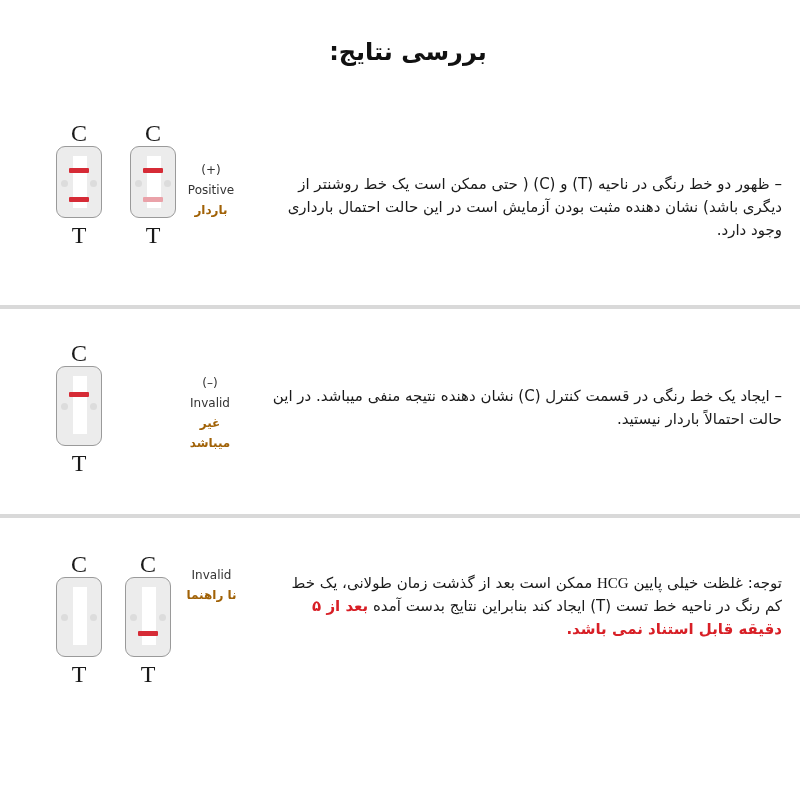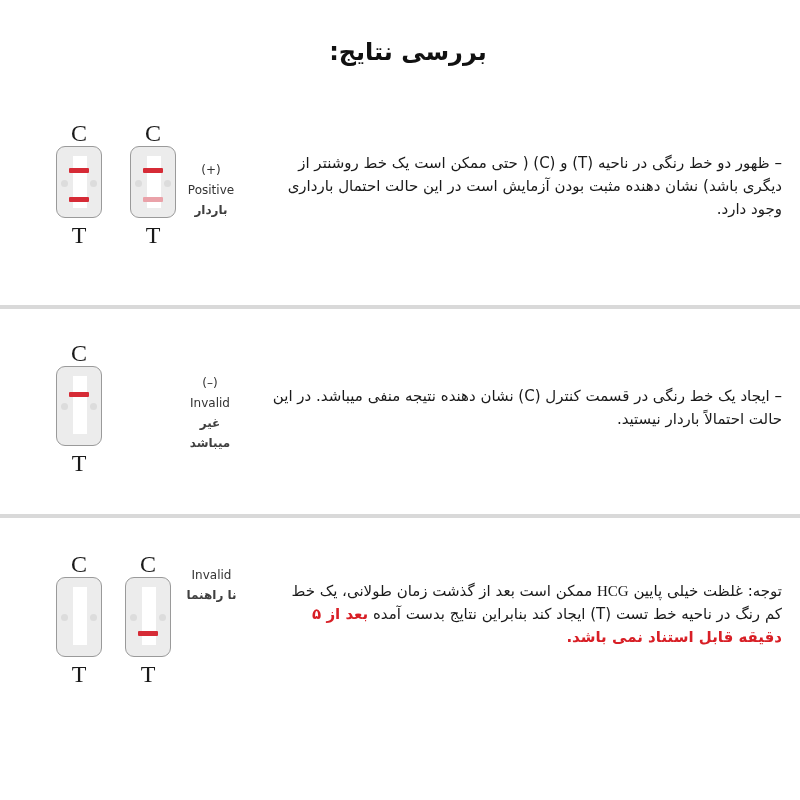--- a/index.html
+++ b/index.html
@@ -39,21 +39,21 @@
   }
   .dot.l { left: 4px; } .dot.r { right: 4px; }
   .band {
     position: absolute; left: 12px; width: 20px; height: 5px;
     border-radius: 1px;
   }
   .label-block {
     position: absolute; text-align: center; font-size: 12px; color: #333;
     line-height: 20px;
   }
-  .label-block .fa { direction: rtl; font-weight: bold; color: #404040; }
+  .label-block .fa { direction: rtl; font-weight: bold; color: #a16207; }
   .desc {
     position: absolute; right: 18px; width: 510px;
     direction: rtl; text-align: right;
     font-size: 15px; line-height: 23px; color: #1a1a1a;
   }
   .desc .warn { color: #d81f26; font-weight: bold; }
   .desc p { margin: 0; }
   .hcg { font-family: "Liberation Serif", "DejaVu Serif", serif; }
 </style>
 </head>
@@ -85,21 +85,21 @@
     </div>
     <div class="letter" style="margin-top:5px;">T</div>
   </div>
 
   <div class="label-block" style="left:186px; top:160px; width:50px;">
     <div>(+)</div>
     <div>Positive</div>
     <div class="fa">باردار</div>
   </div>
 
-  <div class="desc" style="top:152px;text-align:right;">
+  <div class="desc" style="top:173px;text-align:right;">
     <p>– ظهور دو خط رنگی در ناحیه (T) و (C) ( حتی ممکن است یک خط روشنتر از دیگری باشد) نشان دهنده مثبت بودن آزمایش است  در این حالت احتمال بارداری وجود دارد.</p>
   </div>
 </section>
 
 <div class="divider" style="top: 305px; background: rgb(217, 217, 217);"></div>
 
 <section>
   <div class="cassette-wrap" style="left:55px; top:341px;">
     <div class="letter">C</div>
     <div class="cassette" style="height:80px;">
@@ -145,17 +145,17 @@
     </div>
     <div class="letter" style="margin-top:5px;">T</div>
   </div>
 
   <div class="label-block" style="left:184px; top:565px; width:55px;">
     <div>Invalid</div>
     <div class="fa">نا راهنما</div>
   </div>
 
   <div class="desc" style="top:570px;">
-    <p style="margin-top:10px;text-align:right;">
+    <p style="margin-top:2px;text-align:right;">
       <span>توجه: غلظت خیلی پایین </span><span class="hcg">HCG</span><span> ممکن است بعد از گذشت زمان طولانی، یک خط کم رنگ در ناحیه خط تست (T) ایجاد کند بنابراین نتایج بدست آمده </span><span class="warn" style="color: rgb(216, 31, 38);">بعد از ۵ دقیقه قابل استناد نمی باشد.</span>
     </p>
   </div>
 </section>
 
 </body></html>

